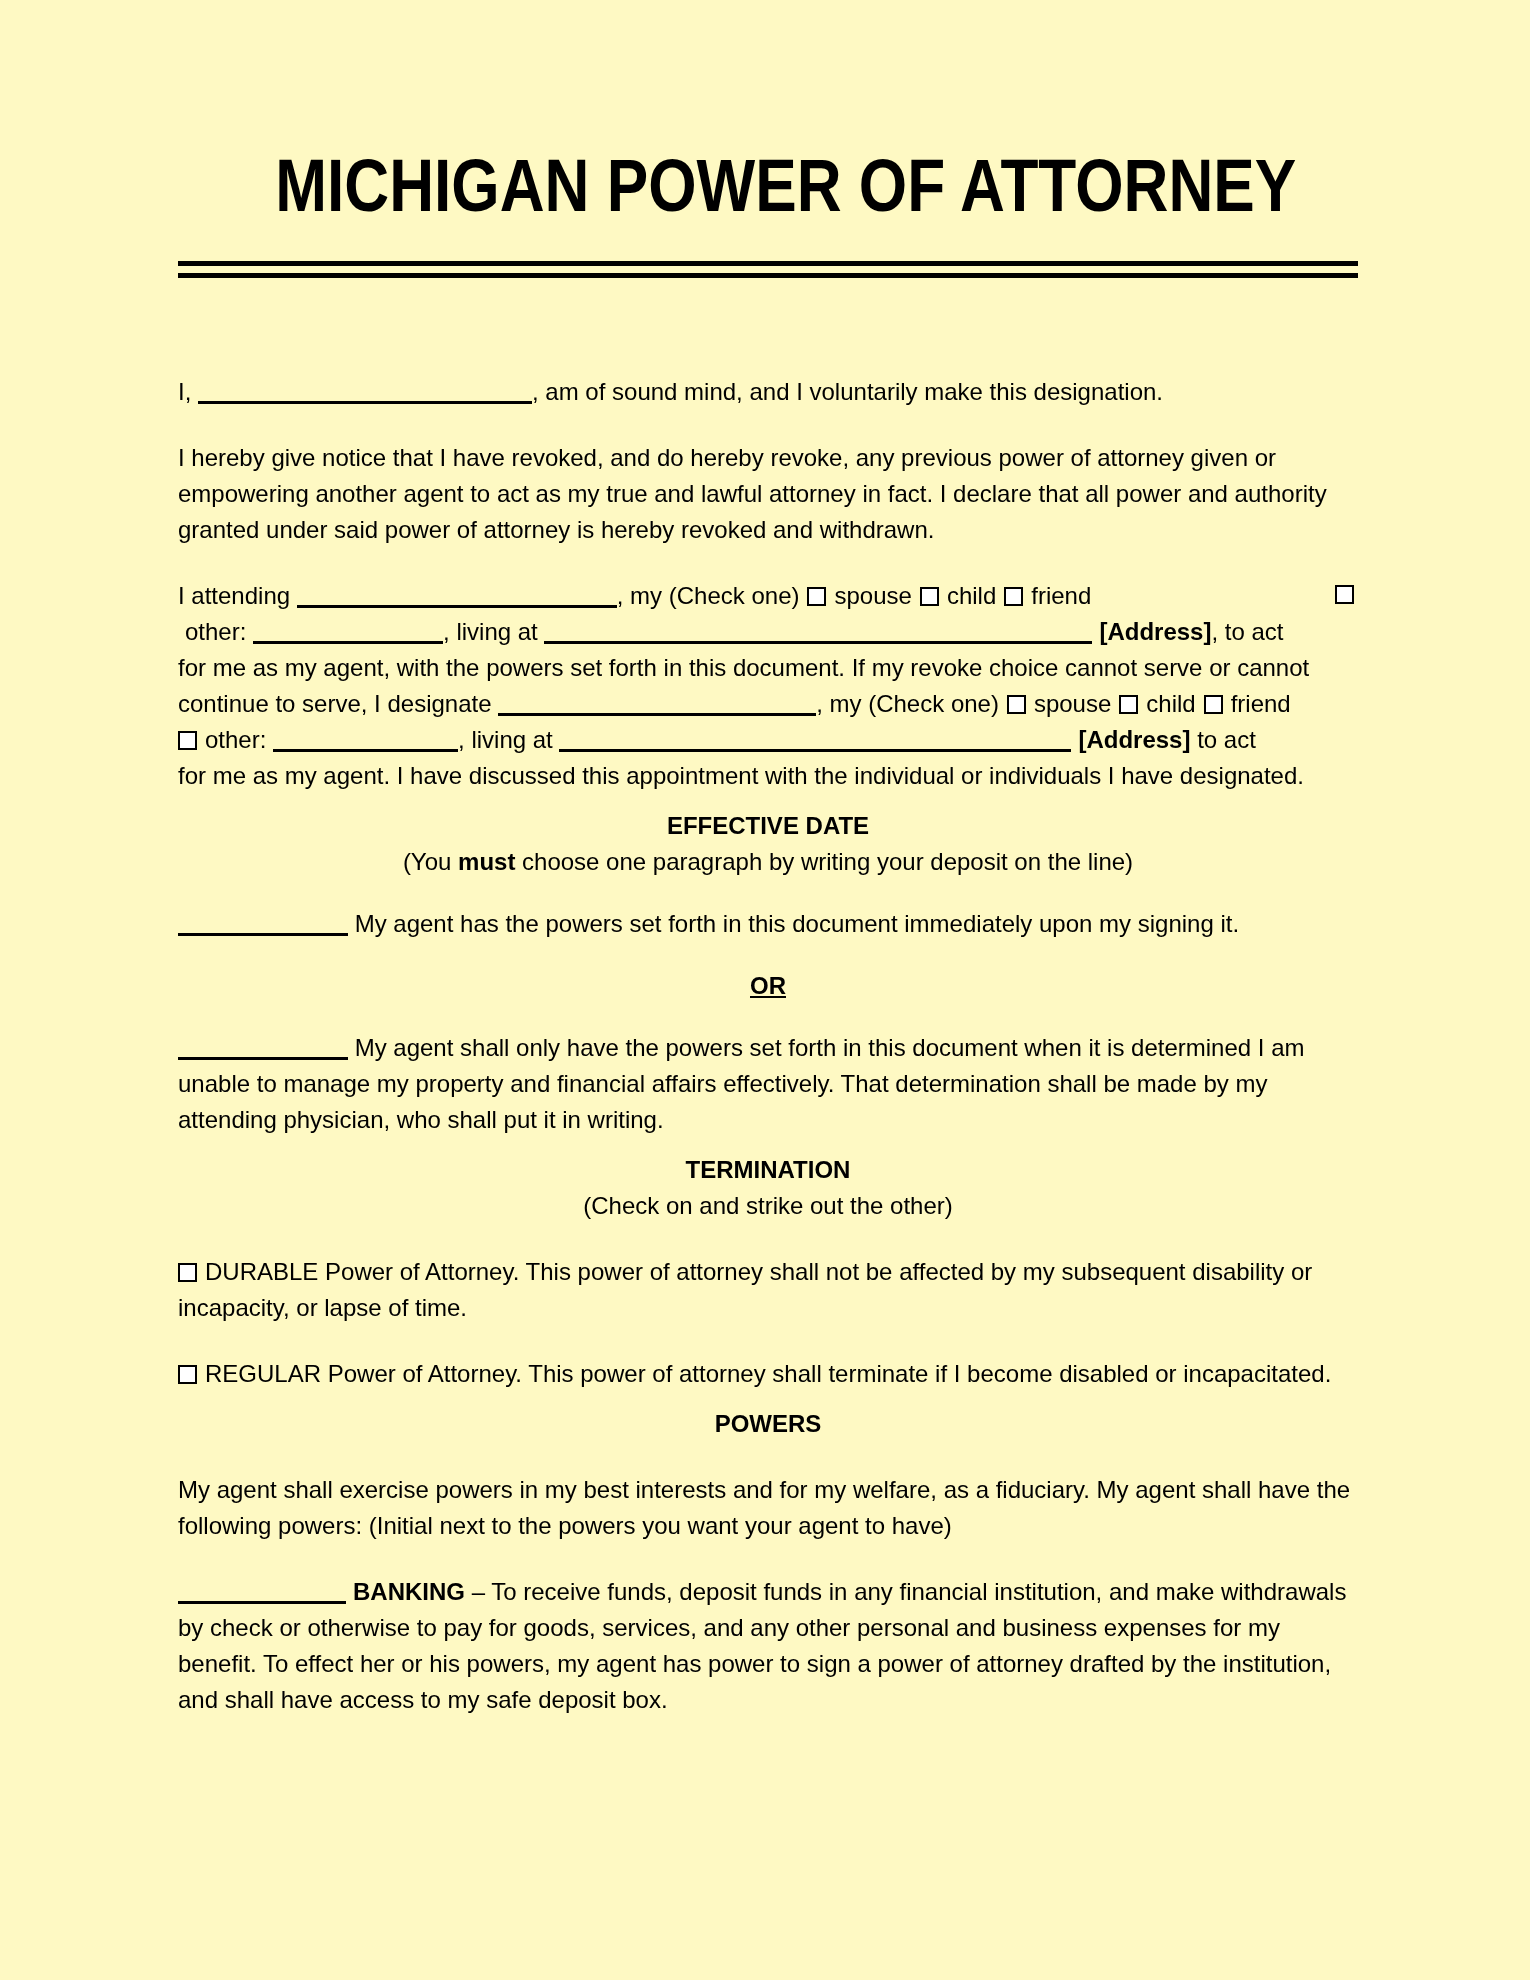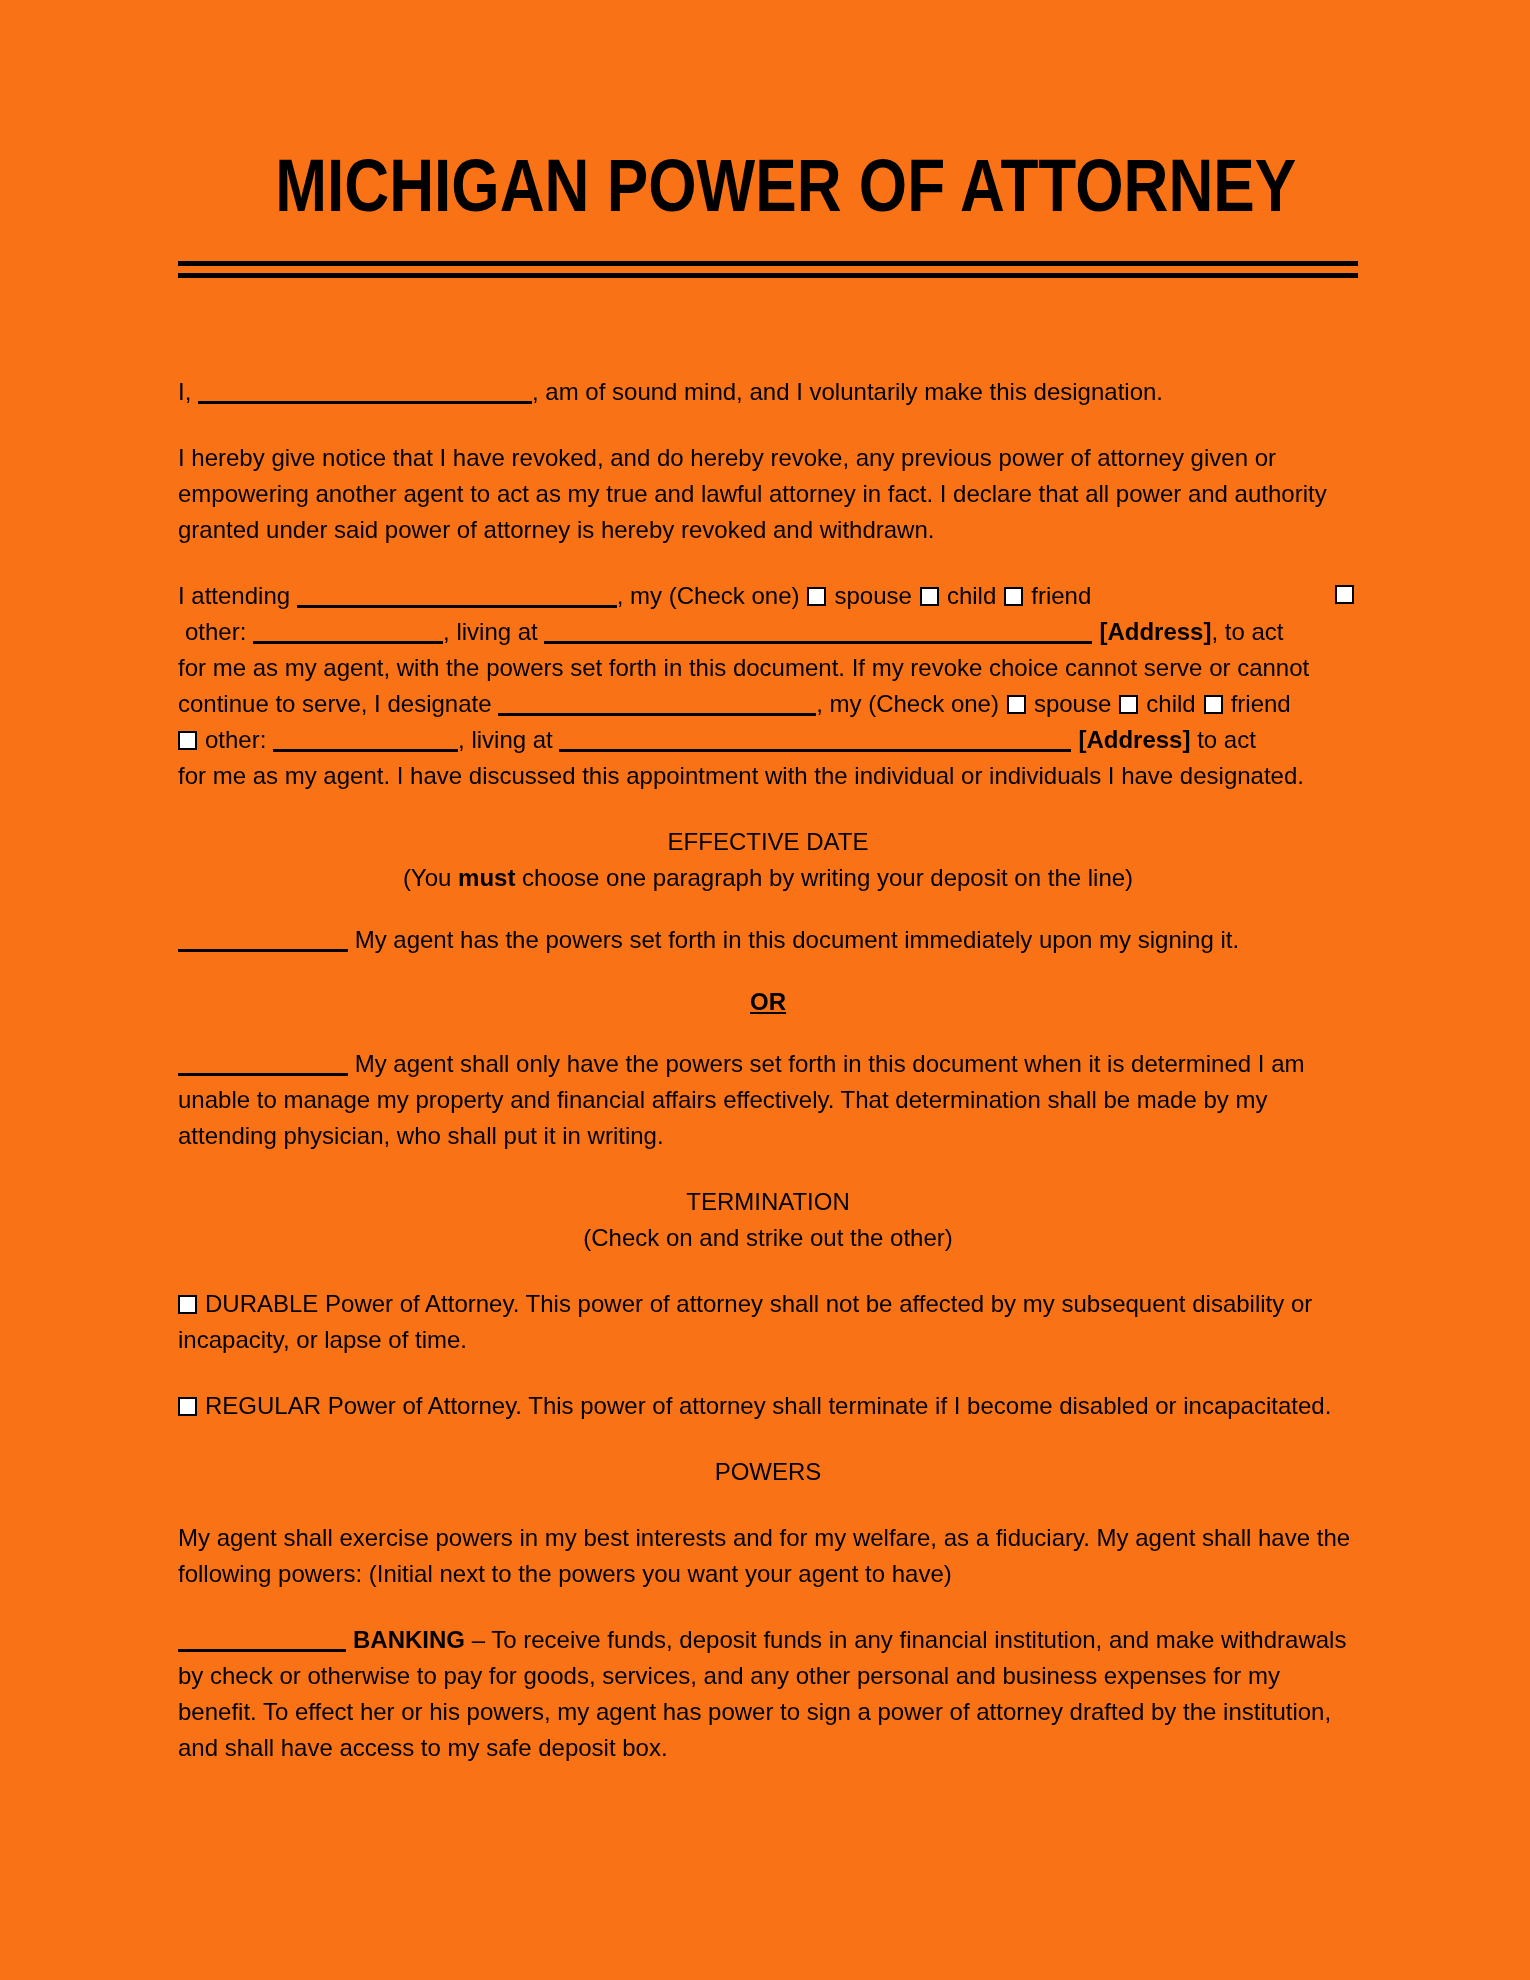--- a/index.html
+++ b/index.html
@@ -1,17 +1,17 @@
 <!DOCTYPE html>
 <html><head>
 <meta charset="utf-8">
 <style>
   html,body{margin:0;padding:0;background:#e8e8e8;}
   .page{
-    width:1530px;height:1980px;background:#f97316;color:#000;
+    width:1530px;height:1980px;background:#fef9c3;color:#000;
     box-sizing:border-box;padding:146px 172px 0 178px;
     font-family:"Liberation Sans","DejaVu Sans",sans-serif;
     font-size:24px;line-height:36px;position:relative;margin:0 auto;
     overflow:hidden;
   }
   .title-wrap{text-align:center;line-height:80px;white-space:nowrap;}
   .title-inner{
     display:inline-block;font-weight:bold;font-size:74px;
     transform:scaleX(0.84);transform-origin:center;letter-spacing:0px;
     white-space:nowrap;
@@ -23,21 +23,21 @@
   .blank{
     display:inline-block;height:0;border-bottom:3px solid #000;
     vertical-align:-4px;
   }
   .cb{
     display:inline-block;width:19px;height:19px;border:2px solid #000;
     box-sizing:border-box;vertical-align:-2px;margin:0 8px;background:#fff;
   }
   .line .cb:first-child, .para > .cb:first-child{margin-left:0;}
   .cb-end{position:absolute;right:4px;top:7px;margin:0;}
-  .heading{font-weight:normal;text-align:center;margin-top:30px;}
+  .heading{font-weight:bold;text-align:center;margin-top:14px;}
   .subnote{text-align:center;margin-top:0;}
   .or{font-weight:bold;text-decoration:underline;text-align:center;margin-top:26px;}
   .opt{margin-top:26px;}
   .ml{margin-left:7px;}
   b{font-weight:bold;}
 </style>
 </head>
 <body>
 
 <div class="page">

